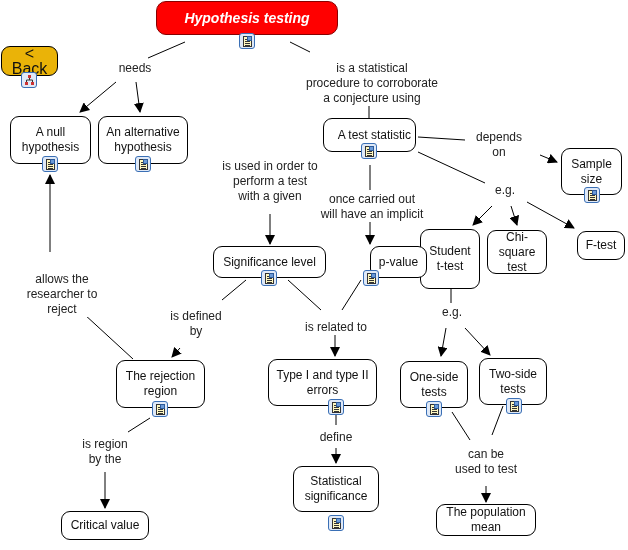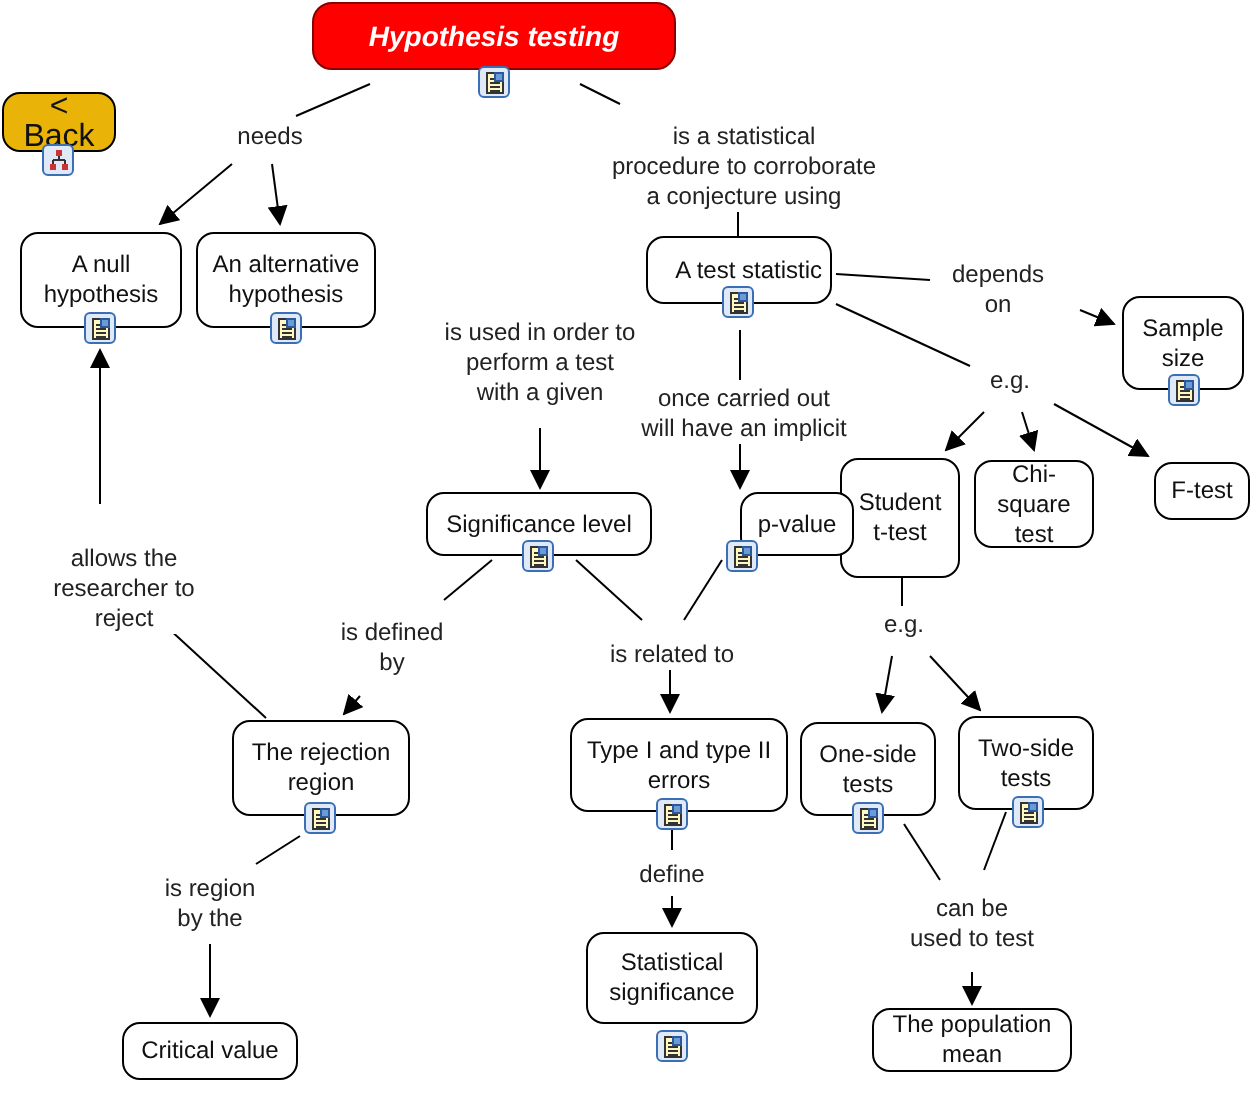--- a/index.html
+++ b/index.html
@@ -194,21 +194,21 @@
 
 <div class="node" style="left:116px;top:360px;width:89px;height:48px;">
   <span>The rejection
 region</span>
 </div>
 <div class="res" style="left:152px;top:401px;">
     <div class="doc"></div>
     <div class="pic"></div>
   </div>
 
-<div class="node" style="left:285px;top:359px;width:109px;height:47px;">
+<div class="node" style="left:268px;top:359px;width:109px;height:47px;">
   <span>Type I and type II
 errors</span>
 </div>
 <div class="res" style="left:328px;top:399px;">
     <div class="doc"></div>
     <div class="pic"></div>
   </div>
 
 <div class="node" style="left:400px;top:361px;width:68px;height:47px;">
   <span>One-side

